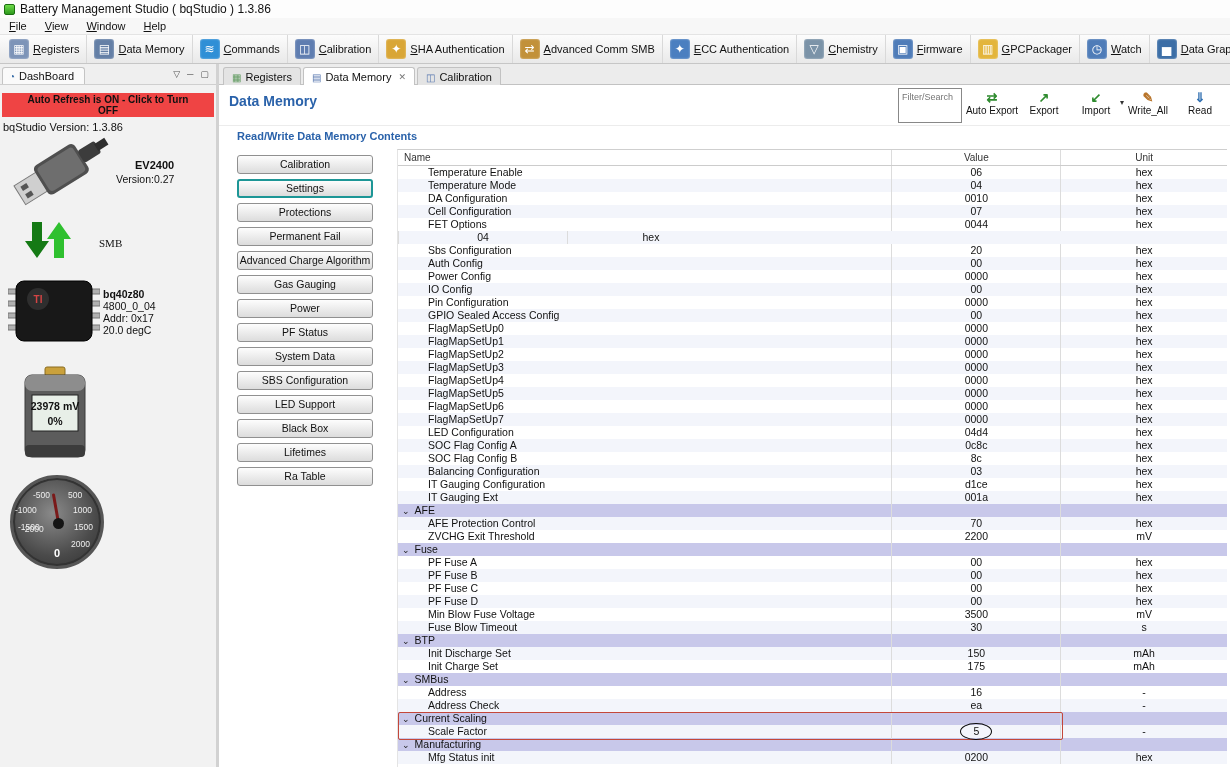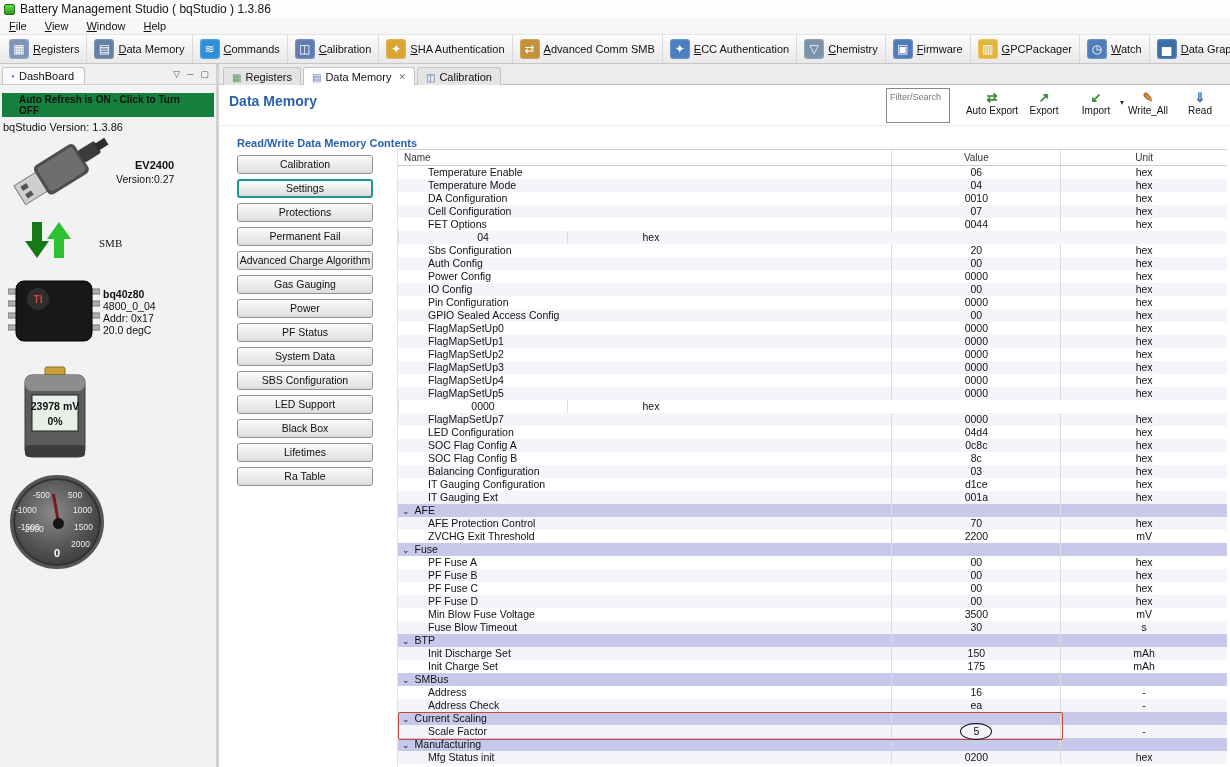--- a/index.html
+++ b/index.html
@@ -21,21 +21,21 @@
   .main-row { flex:1; display:flex; min-height:0; }
 
   
   .dashboard { width:219px; border-right:3px solid #d2d2d2; background:#f2f2f2; display:flex; flex-direction:column; }
   .panel-header { height:21px; background:#efefef; border-bottom:1px solid #cfcfcf; display:flex; justify-content:space-between; align-items:flex-end; }
   .panel-tab { display:flex; align-items:center; gap:4px; background:#fafafa; border:1px solid #c4c4c4; border-bottom:none; border-radius:3px 3px 0 0; padding:2px 10px 2px 6px; margin-left:2px; cursor:default; }
   .ptab-icon { color:#3a6ea8; font-size:10px; }
   .panel-controls { display:flex; gap:7px; padding:0 7px 5px 0; color:#555; font-size:9px; }
   .panel-controls span { cursor:default; }
   .dash-content { position:relative; flex:1; }
-  .auto-refresh { display:block; width:fit-content; margin:8px 2px 4px 2px; background:#15803d; font-size:10px; font-weight:bold; padding:1px 17px; cursor:default; }
+  .auto-refresh { display:block; width:fit-content; margin:8px 2px 4px 2px; background:#ef4444; font-size:10px; font-weight:bold; padding:1px 17px; cursor:default;text-align:center; }
   .dash-version { margin:2px 2px 0 3px; }
 
   .usb-wrap { position:absolute; left:10px; top:46px; width:102px; height:76px; }
   .adapter-name { position:absolute; left:116px; top:74px; font-weight:bold;margin-left:19px; }
   .adapter-version { position:absolute; left:116px; top:88px; font-size:10.5px; }
   .arrows-wrap { position:absolute; left:24px; top:134px; width:48px; height:42px; }
   .bus-label { position:absolute; left:99px; top:152px;font-family:Liberation Serif, serif; }
   .chip-wrap { position:absolute; left:8px; top:192px; width:92px; height:68px; }
   .device-info { position:absolute; left:103px; top:203px; font-size:10.5px; line-height:12px; }
   .battery-wrap { position:absolute; left:20px; top:280px; width:70px; height:98px; }
@@ -54,28 +54,28 @@
   
   .main-area { flex:1; display:flex; flex-direction:column; min-width:0; background:#fff; }
   .tabbar { height:21px; background:#ececec; border-bottom:1px solid #c2c2c2; display:flex; align-items:flex-end; padding-left:4px; }
   .tab { display:flex; align-items:center; gap:4px; padding:3px 8px 2px 8px; border:1px solid #c2c2c2; border-bottom:none; border-radius:3px 3px 0 0; background:#e4e4e4; margin-right:2px; position:relative; top:1px; cursor:default; white-space:nowrap; }
   .tab.active { background:#fff; }
   .tab-icon { font-size:10px; }
   .tab-close { color:#777; font-size:9px; margin-left:3px; }
   .content { flex:1; display:flex; flex-direction:column; min-height:0; }
   .content-header { height:40px; display:flex; justify-content:space-between; align-items:flex-start; padding:3px 4px 0 10px; }
   .page-title { color:#2a62aa; font-weight:bold; font-size:14px; margin-top:5px; }
-  .header-right { display:flex; align-items:flex-start; gap:16px; }
+  .header-right { display:flex; align-items:flex-start; gap:4px; }
   .filter { width:64px; height:35px; border:1px solid #888; font-size:9px; padding:2px 3px 20px 3px; font-family:inherit; }
   .actions { display:flex; }
   .action { position:relative; width:52px; display:flex; flex-direction:column; align-items:center; padding-top:2px; cursor:default; }
   .action-icon { font-size:13px; height:15px; line-height:15px; font-weight:bold; }
   .action-label { font-size:10px; white-space:nowrap; }
   .action-caret { position:absolute; right:-2px; top:10px; font-size:8px; color:#333; }
-  .subtitle { height:24px; color:#2a62aa; font-weight:bold; font-size:11px; padding:11px 0 0 18px; border-top:1px solid #ececec; }
+  .subtitle { height:24px; color:#2a62aa; font-weight:bold; font-size:11px; padding:4px 0 0 18px; border-top:1px solid #ececec; }
   .content-body { flex:1; display:flex; min-height:0; }
 
   .categories { width:178px; padding:6px 0 0 18px; }
   .cat-btn { width:136px; height:19px; line-height:17px; text-align:center; font-size:10.5px; background:linear-gradient(#fdfdfd,#dcdcdc); border:1px solid #909090; border-radius:3px; margin-bottom:5px; cursor:default; white-space:nowrap; overflow:hidden; }
   .cat-btn.selected { border:2px solid #1d9696; line-height:15px; }
 
   .table { width:830px; font-size:10.5px; border-top:1px solid #cfcfcf; border-left:1px solid #e4e4e4; overflow:hidden; }
   .thead { display:flex; height:16px; line-height:16px; border-bottom:1px solid #cccccc; color:#333; font-size:10px; }
   .c-name { width:494px; padding-left:6px; }
   .c-val  { width:169px; text-align:center; border-left:1px solid #dcdcdc; }
@@ -391,20 +391,21 @@
                   <div class="c-name">FlagMapSetUp4</div>
                   <div class="c-val">0000</div>
                   <div class="c-unit">hex</div>
                 </div>
                 <div class="trow odd">
                   <div class="c-name">FlagMapSetUp5</div>
                   <div class="c-val">0000</div>
                   <div class="c-unit">hex</div>
                 </div>
                 <div class="trow even">
+                  <div class="c-name">FlagMapSetUp6</div>
                   <div class="c-val">0000</div>
                   <div class="c-unit">hex</div>
                 </div>
                 <div class="trow odd">
                   <div class="c-name">FlagMapSetUp7</div>
                   <div class="c-val">0000</div>
                   <div class="c-unit">hex</div>
                 </div>
                 <div class="trow even">
                   <div class="c-name">LED Configuration</div>

